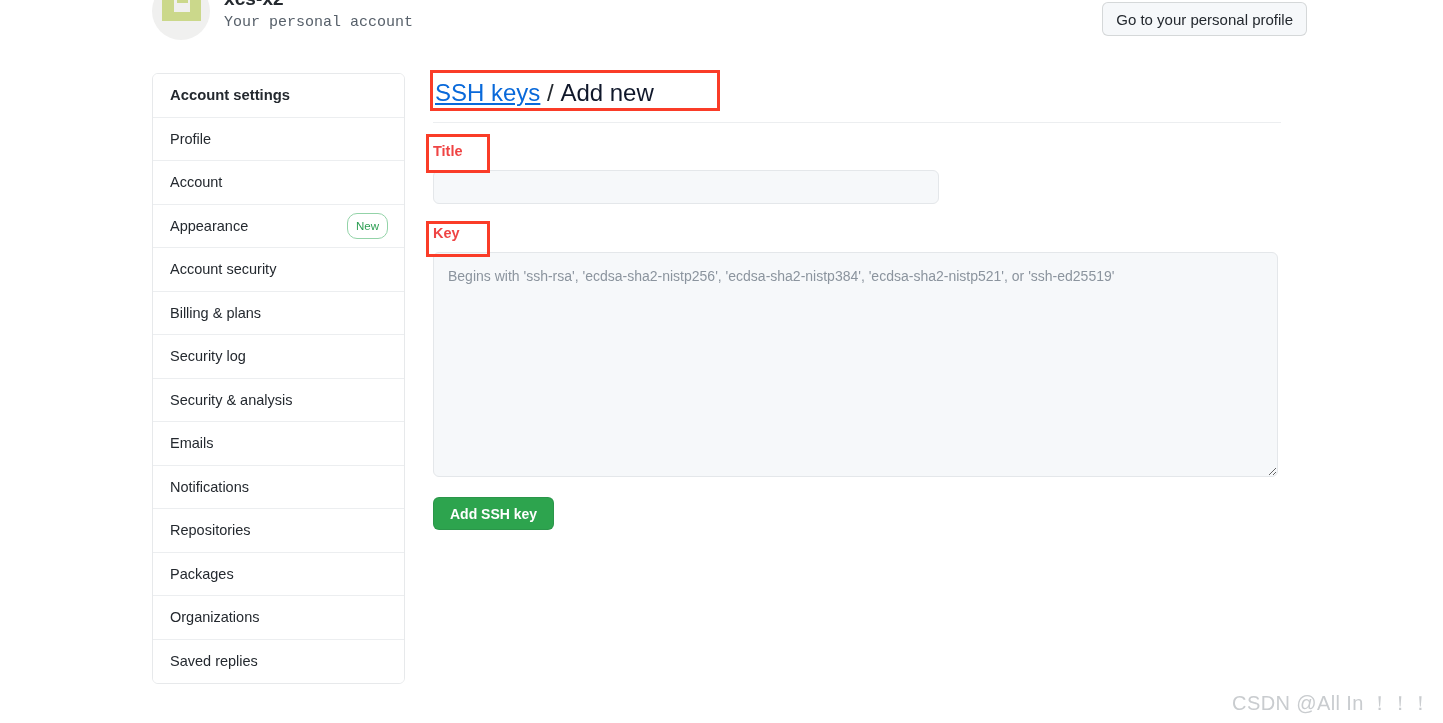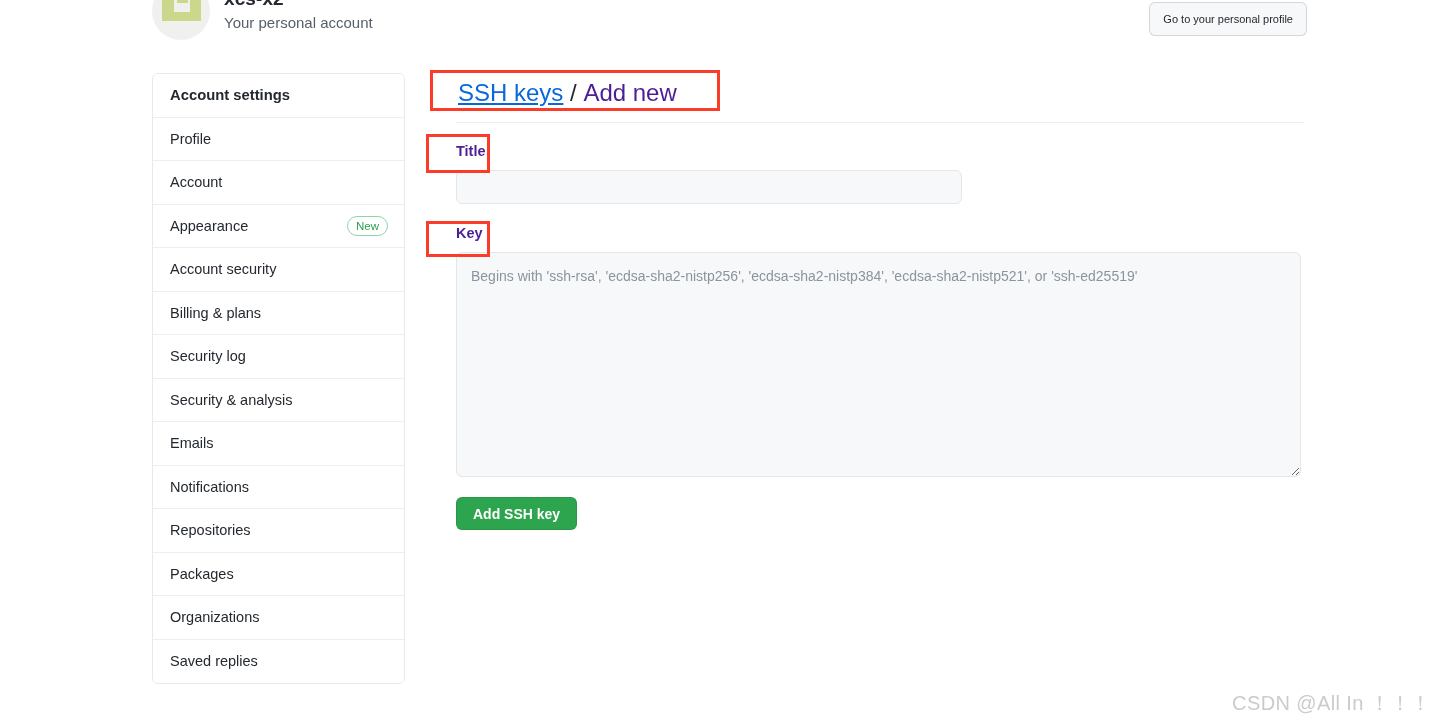--- a/index.html
+++ b/index.html
@@ -51,34 +51,35 @@
     font-weight: 700;
     color: #24292f;
     line-height: 22px;
     letter-spacing: 0.1px;
   }
   .acct-sub {
     font-size: 15px;
     color: #57606a;
     line-height: 22px;
     margin-top: 2px;
+    font-family: Liberation Mono, monospace;
   }
 
   .profile-btn {
     position: absolute;
     right: 136px;
     top: 2px;
     height: 22px;
     padding: 16px 13px;
     display: flex;
     align-items: center;
     background: #f6f8fa;
     border: 1px solid rgba(27,31,36,0.15);
     border-radius: 6px;
-    font-size: 11px;
+    font-size: 15px;
     color: #24292f;
     font-weight: 500;
     white-space: nowrap;
     cursor: pointer;
   }
 
   
   .sidebar {
     position: absolute;
     left: 152px;
@@ -112,66 +113,66 @@
     content: "";
     position: absolute;
     left: 0; top: 3px; bottom: 3px;
     width: 3px;
     background: #f9826c;
     border-radius: 0 2px 2px 0;
   }
   .badge-new {
     display: inline-flex;
     align-items: center;
-    height: 20px;
+    height: 26px;
     padding: 0 8px;
     border: 1px solid #93d3a8;
     border-radius: 10px;
     color: #2c9e52;
     font-size: 11.5px;
     font-weight: 500;
     background: #fff;
   }
 
   
   .main {
     position: absolute;
-    left: 456px;
+    left: 433px;
     top: 73px;
     width: 848px;
   }
   .page-head {
     display: flex;
     align-items: baseline;
     font-size: 24px;
     line-height: 34px;
     font-weight: 400;
     padding: 3px 0 6px 2px;
     color: #24292f;
   }
   .page-head a {
     color: #0969da;
     text-decoration: underline;
     text-underline-offset: 2px;
     cursor: pointer;
   }
   .page-head .sep { color: #24292f; white-space: pre; }
-  .page-head .cur { color: #4c1d95; }
+  .page-head .cur { color: #0f172a; }
 
   .divider {
     height: 1px;
     background: #eceef0;
     width: 848px;
     margin-top: 6px;
   }
 
   .field-label {
     font-size: 14.5px;
     font-weight: 600;
-    color: #4c1d95;
+    color: #ef4444;
     line-height: 20px;
   }
 
   .text-input {
     display: block;
     width: 506px;
     height: 34px;
     margin-top: 9px;
     border: 1px solid #e4e7ea;
     border-radius: 6px;

